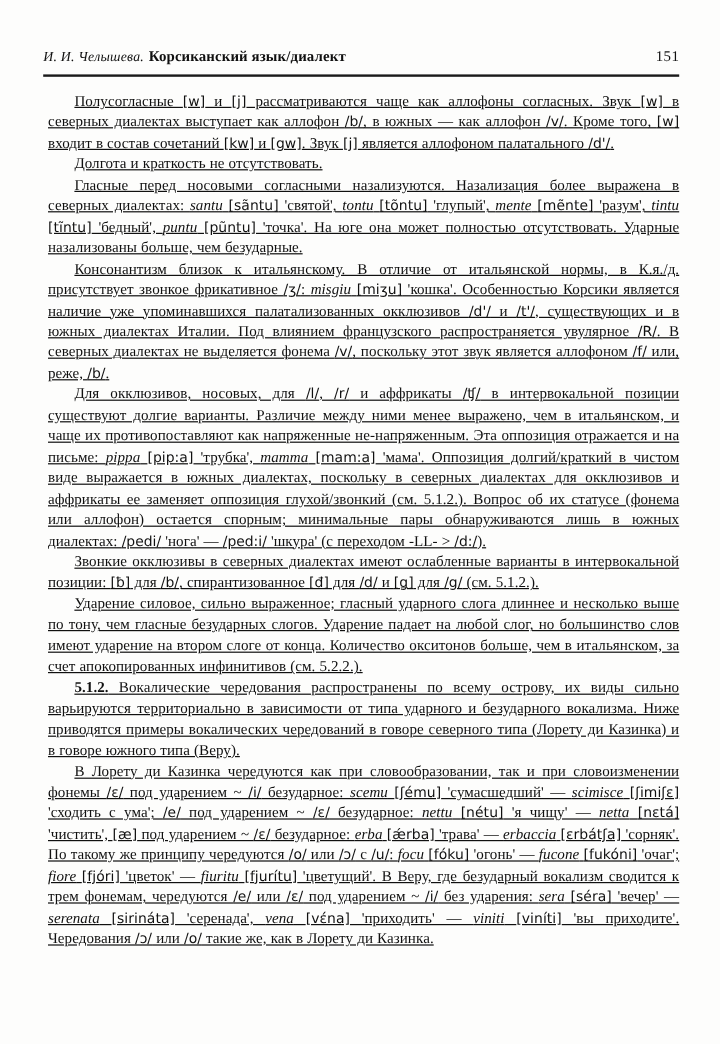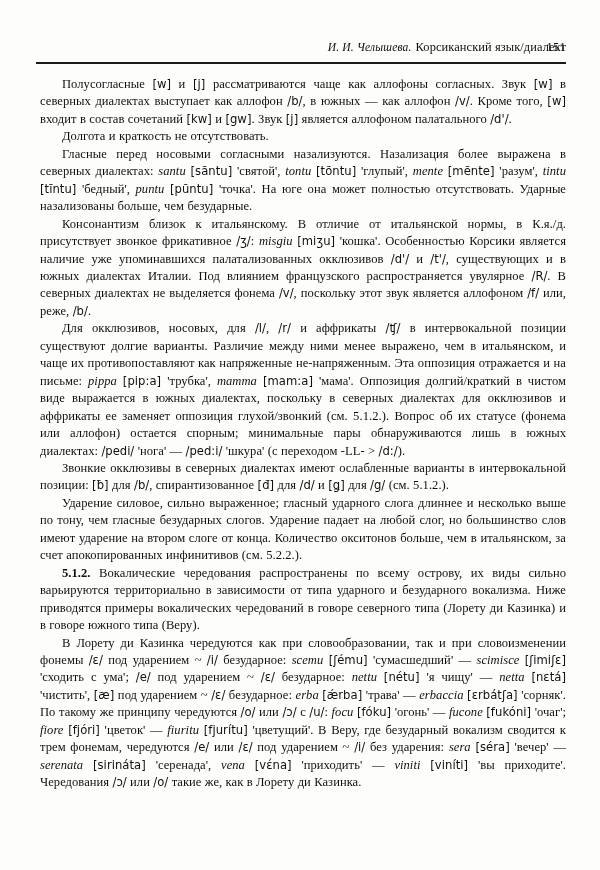--- a/index.html
+++ b/index.html
@@ -23,34 +23,34 @@
   }
   
   .running-head {
     position: absolute;
     left: 36px;
     right: 34px;
     top: 40px;
     height: 18px;
     display: flex;
     align-items: baseline;
-    justify-content: flex-end;
+    justify-content: flex-start;
   }
   .rh-inner {
     display: flex;
     align-items: baseline;
     white-space: nowrap;
   }
   .rh-author {
     font-style: italic;
     font-size: 11.5px;
     letter-spacing: .2px;
   }
   .rh-title {
-    font-weight: normal;
+    font-weight: bold;
     font-size: 12.4px;
     margin-left: 4px;
     letter-spacing: .1px;
   }
   .folio {
     position: absolute;
     right: 34px;
     top: 40px;
     font-size: 12.4px;
     font-weight: normal;
@@ -74,20 +74,21 @@
   p.para {
     margin: 0;
     font-size: 12.55px;
     line-height: 17.45px;
     text-align: justify;
     text-justify: inter-word;
     text-indent: 22px;
     letter-spacing: .05px;
     word-spacing: .2px;
     hyphens: manual;
+    text-decoration: underline;
   }
   i, .it {
     font-style: italic;
   }
   .secnum {
     font-weight: bold;
   }
   .ipa {
     font-family: "DejaVu Sans", "Liberation Sans", sans-serif;
     font-size: 11.6px;

